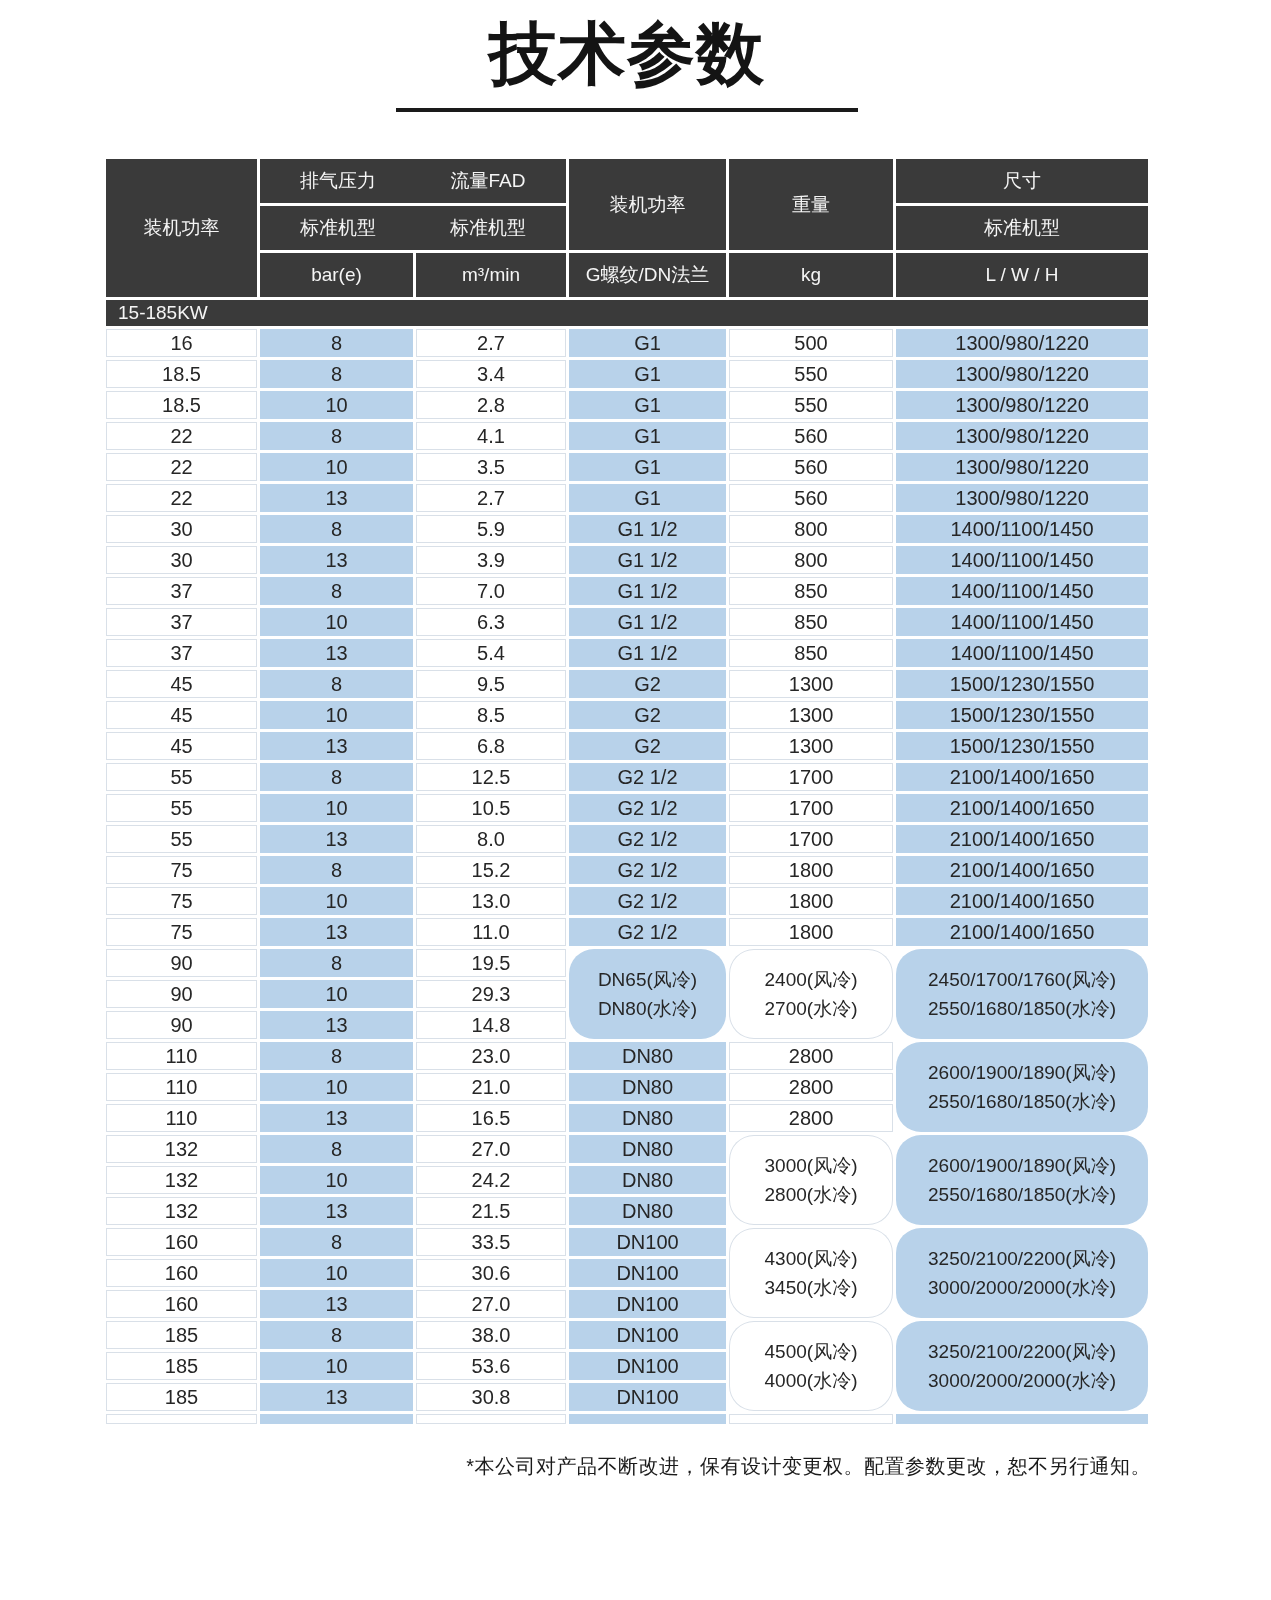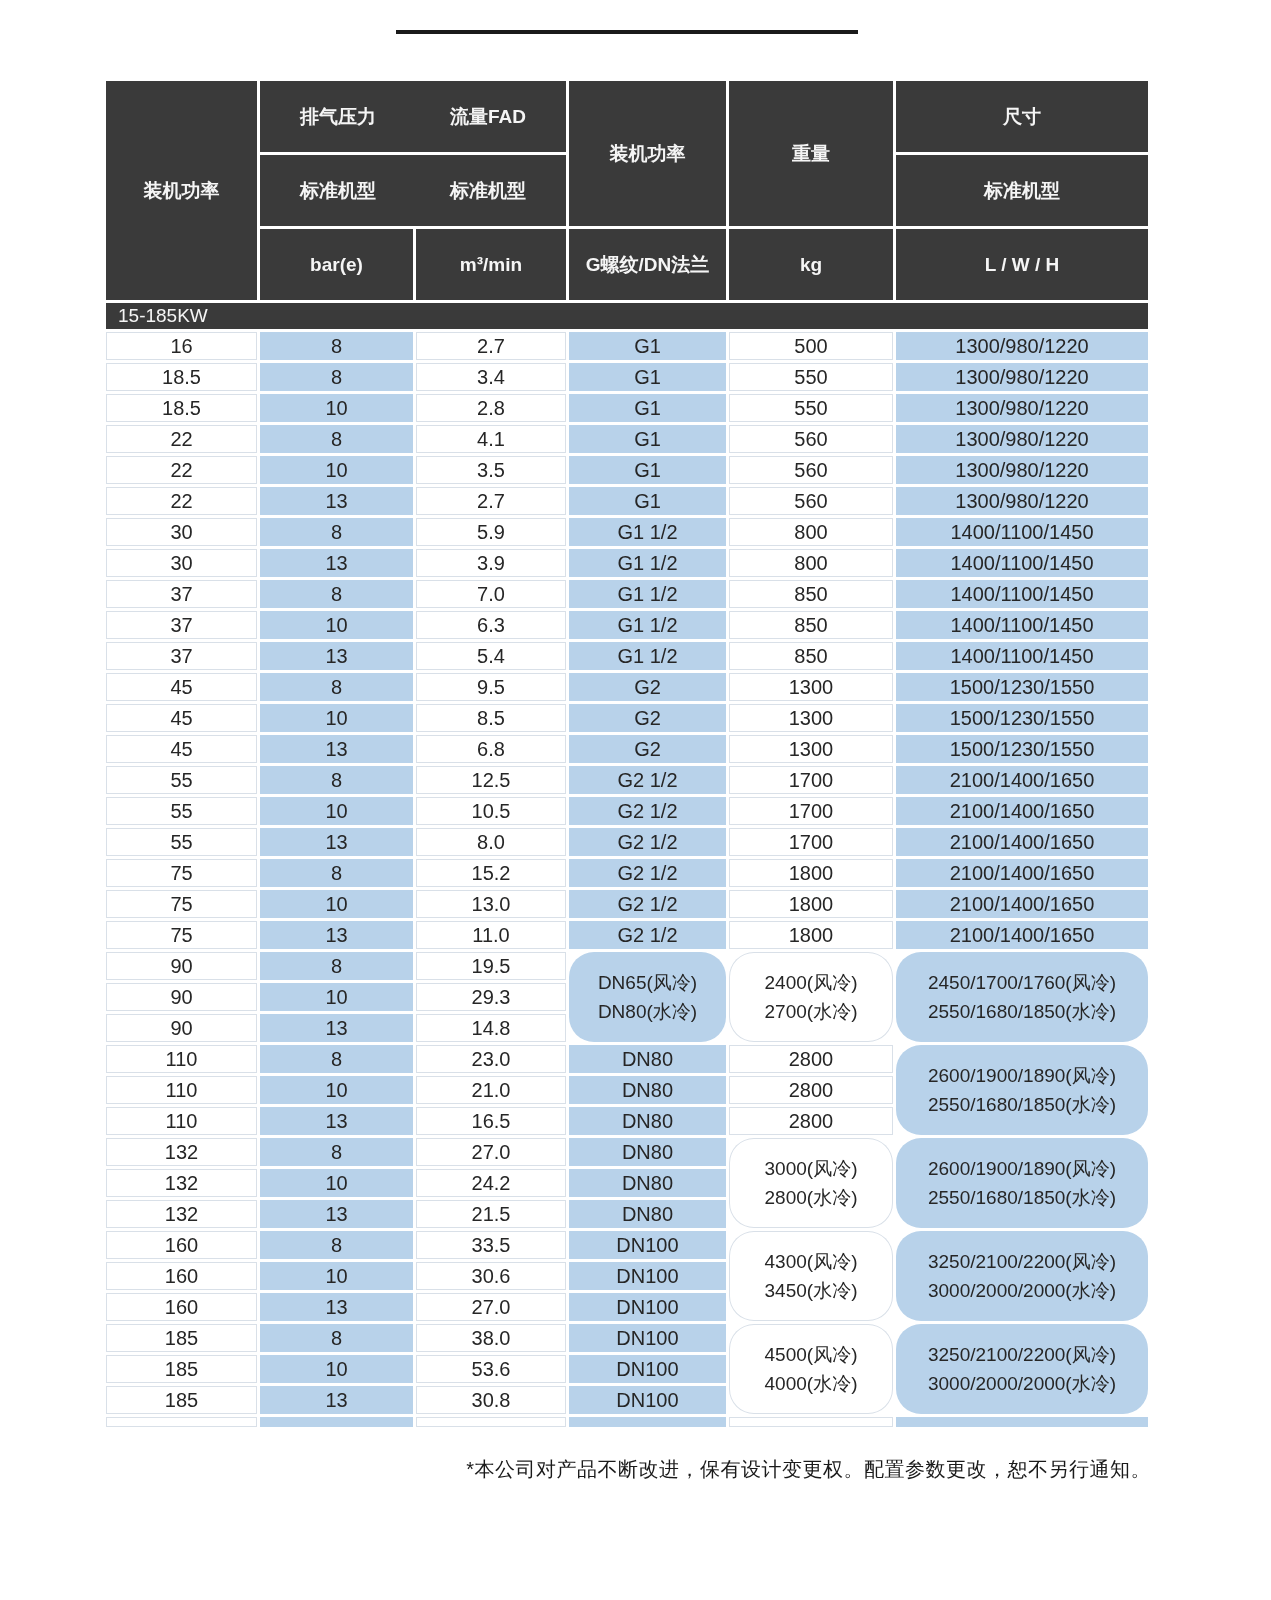--- a/index.html
+++ b/index.html
@@ -17,22 +17,22 @@
   }
   .title-underline{
     display:block;width:462px;height:4px;background:#1a1a1a;margin:16px auto 0;
   }
   table.spec{
     border-collapse:separate;border-spacing:3px;table-layout:fixed;
     width:1048px;margin-top:44px;
   }
   th,td{padding:0;text-align:center;vertical-align:middle;overflow:hidden;}
   th.hdr{
-    background:var(--dark);color:#f5f5f5;font-weight:700;font-size:19px;
-    height:71px;
+    background:var(--dark);color:#f5f5f5;font-weight:400;font-size:19px;
+    height:44px;
   }
   th.split{padding:0;}
   th.split .half{display:inline-block;width:49%;text-align:center;}
   td.section{
     background:var(--dark);color:#f5f5f5;font-size:19px;text-align:left;
     height:26px;padding-left:12px;font-weight:400;margin-top:12px;
   }
   tbody td{font-size:20px;height:28px;line-height:1.2;}
   td.blue{background:var(--blue);}
   td.white{background:#ffffff;box-shadow:inset 0 0 0 1px #d9e0e8;}
@@ -40,20 +40,21 @@
   tr.filler td{height:10px;}
   .footnote{
     margin:26px 0 0 103px;font-size:20px;color:#1a1a1a;letter-spacing:0.5px;text-align:right;
   }
 </style>
 </head>
 <body style="--dark: #3a3a3a; --blue: #b8d2ea;">
 
 <div class="content">
 
+  <div class="page-title">技术参数</div>
   <span class="title-underline"></span>
 
   <table class="spec">
     <colgroup>
       <col style="width:151px">
         <col style="width:153px">
         <col style="width:150px">
       <col style="width:157px">
         <col style="width:164px">
         <col style="width:252px">

